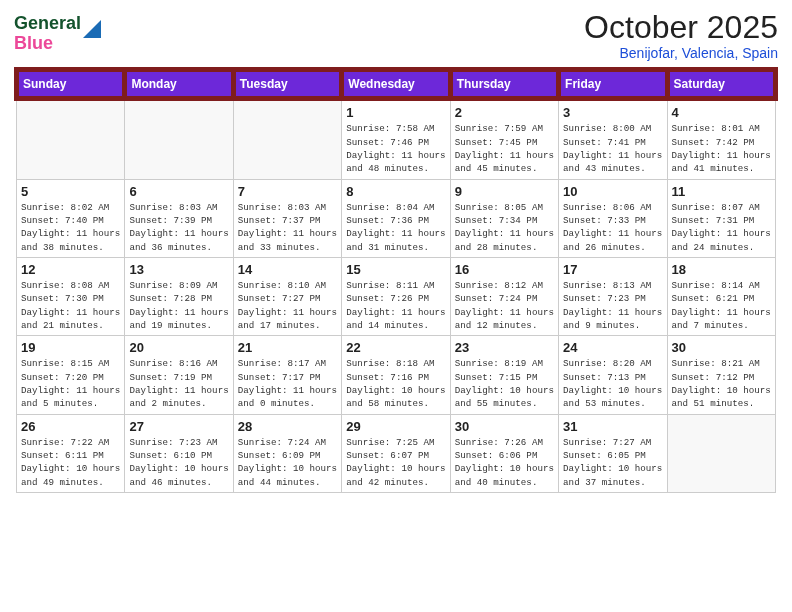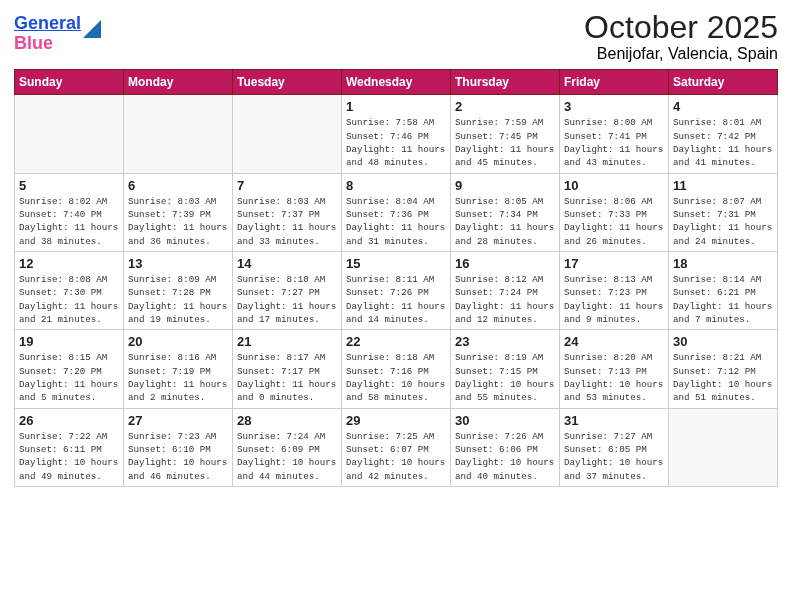--- a/index.html
+++ b/index.html
@@ -23,49 +23,49 @@
     .logo {
       display: flex;
       align-items: center;
       margin-top: 4px;
     }
     .logo-text {
       font-size: 18px;
       font-weight: bold;
       line-height: 1.1;
     }
-    .logo-general { color: #1d4ed8; text-decoration: underline; }
+    .logo-general { color: #14532d; }
     .logo-blue { color: #ec4899; }
     .title-block {
       text-align: right;
     }
     .month-title {
       font-size: 32px;
       font-weight: normal;
       color: #222;
       line-height: 1.1;
       margin-left: 36px;
     }
     .subtitle {
-      font-size: 16px;
-      color: #000000;
+      font-size: 14px;
+      color: #1d4ed8;
     }
     .calendar {
       width: 100%;
       border-collapse: collapse;
       table-layout: fixed;
     }
     .calendar th {
-      background: #be185d;
+      background: #6d28d9;
       color: #fff;
       font-size: 12px;
       font-weight: bold;
       padding: 5px 4px;
       text-align: left;
-      border: 1px solid #7f1d1d;
+      border: 5px solid #7f1d1d;
     }
     .calendar td {
       border: 1px solid #ccc;
       vertical-align: top;
       padding: 4px 4px 3px 4px;
       font-size: 9.5px;
       color: #333;
       height: 78px;
       width: 113px;
       background: #fff;

